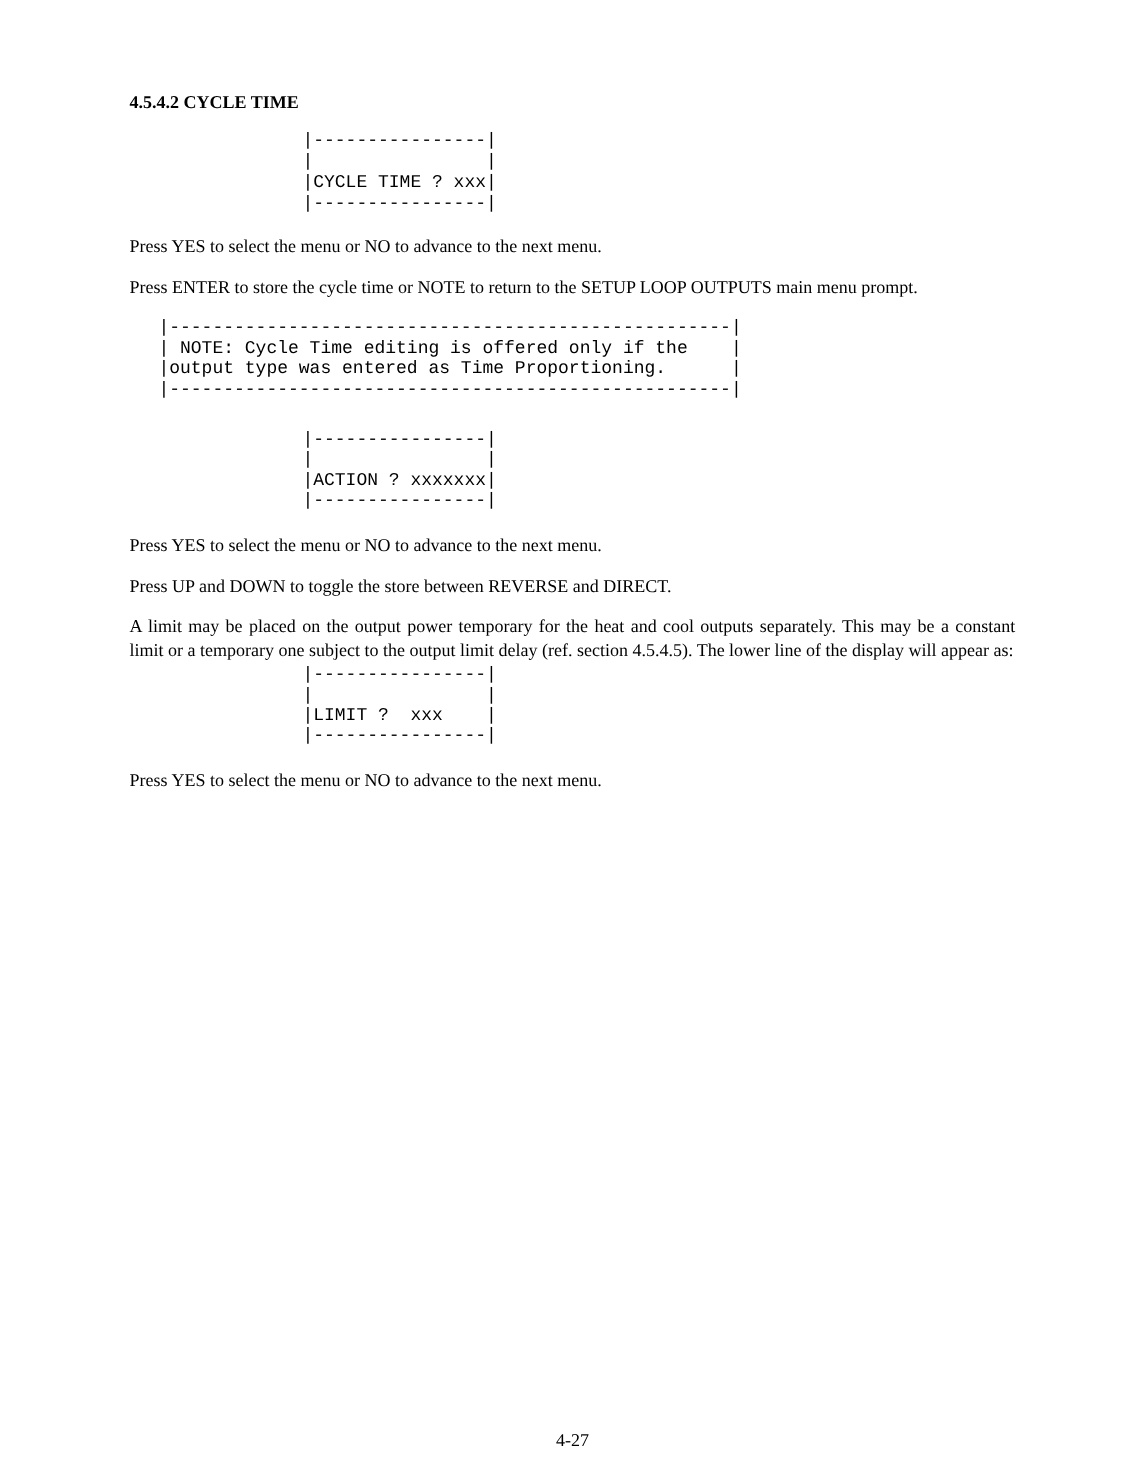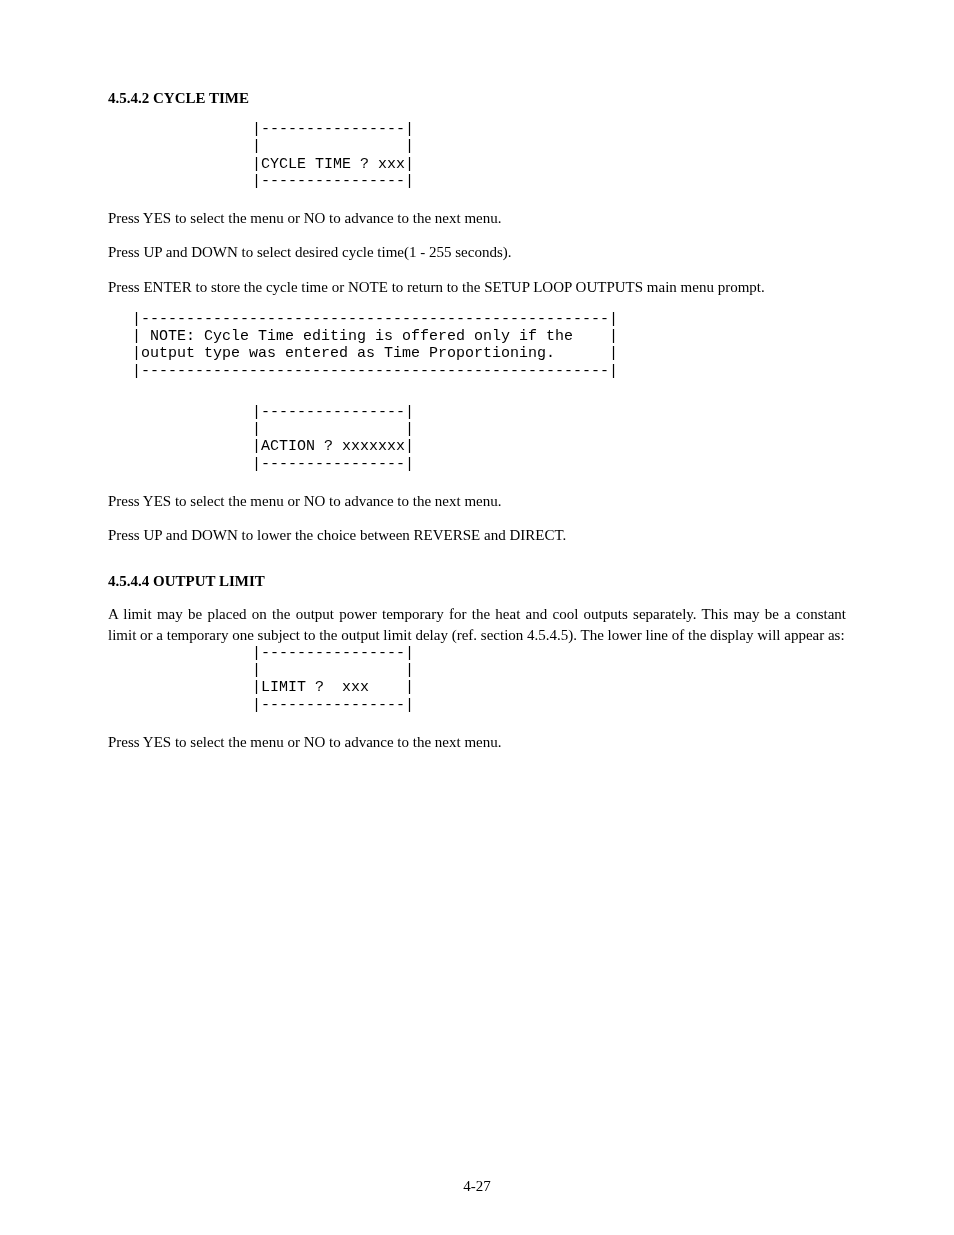--- a/index.html
+++ b/index.html
@@ -13,21 +13,21 @@
   }
   .page {
     width: 954px;
     height: 1235px;
     box-sizing: border-box;
     padding: 78px 108px 40px 108px;
     position: relative;
   }
   .heading {
     font-weight: bold;
-    margin-top: 12px;
+    margin-top: 0;
     margin-bottom: 14px;
     font-size: 15px;
   }
   .heading.mt {
     margin-top: 28px;
   }
   .para {
     text-align: justify;
     margin: 0 0 14px 0;
     line-height: 1.35;
@@ -45,53 +45,51 @@
   .mono-block.centered {
     padding-left: 144px;
   }
   .mono-block.note {
     padding-left: 24px;
     margin-top: 4px;
     margin-bottom: 24px;
   }
   .page-number {
     position: absolute;
-    bottom: 40px;
+    bottom: 25px;
     left: 0;
     width: 100%;
     text-align: center;
     font-size: 15px;
   }
 </style>
 </head>
 <body>
 
 <div class="page">
 
   <div class="heading">4.5.4.2 CYCLE TIME</div>
   <div class="mono-block centered">|----------------|
 |                |
 |CYCLE TIME ? xxx|
 |----------------|</div>
   <p class="para">Press YES to select the menu or NO to advance to the next menu.</p>
-  <p class="para">Press UP and DOWN to select desired cycle time(1 - 255 seconds).</p>
   <p class="para">Press ENTER to store the cycle time  or NOTE to return to the SETUP LOOP OUTPUTS main menu prompt.</p>
   <div class="mono-block note">|----------------------------------------------------|
 | NOTE: Cycle Time editing is offered only if the    |
 |output type was entered as Time Proportioning.      |
 |----------------------------------------------------|</div>
 
   <div class="mono-block centered">|----------------|
 |                |
 |ACTION ? xxxxxxx|
 |----------------|</div>
   <p class="para">Press YES to select the menu or NO to advance to the next menu.</p>
-  <p class="para">Press UP and DOWN to lower the choice between REVERSE and DIRECT.</p>
+  <p class="para">Press UP and DOWN to toggle the store between REVERSE and DIRECT.</p>
 
-  <div class="heading mt">4.5.4.4 OUTPUT LIMIT</div>
   <p class="para tight">A limit may be placed on the output power temporary for the heat and cool outputs separately. This may be a constant limit or a temporary one subject to the output limit delay (ref. section 4.5.4.5). The lower line of the display will appear as:</p>
   <div class="mono-block centered">|----------------|
 |                |
 |LIMIT ?  xxx    |
 |----------------|</div>
   <p class="para">Press YES to select the menu or NO to advance to the next menu.</p>
 
   <div class="page-number">4-27</div>
 </div>
 

